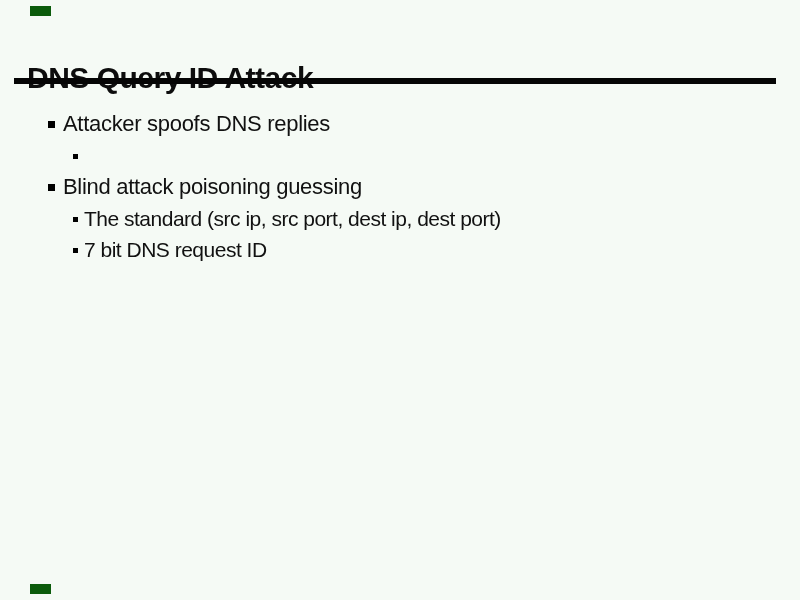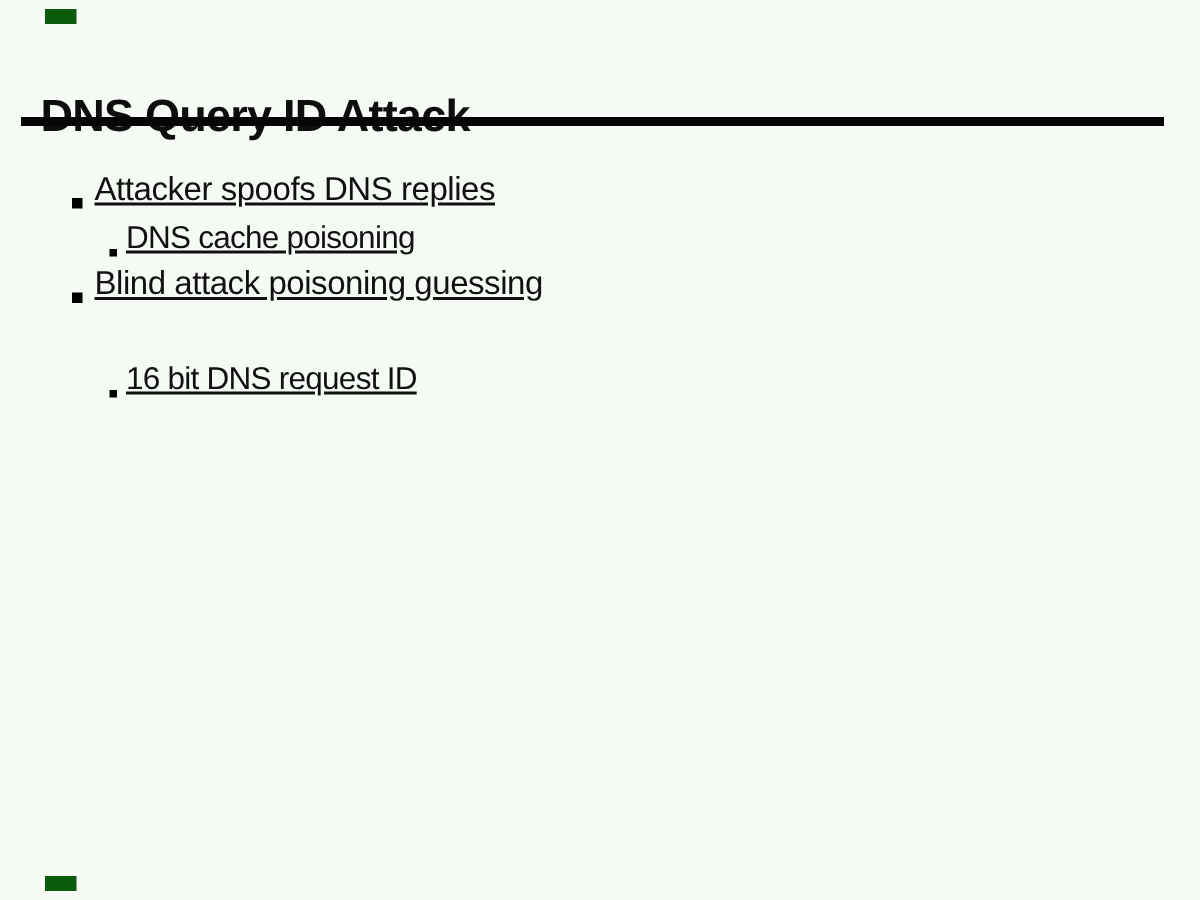--- a/index.html
+++ b/index.html
@@ -42,23 +42,22 @@
     width: 762px;
     height: 6px;
     background: #050505;
   }
   .bullet-row {
     position: absolute;
     left: 0;
     width: 100%;
     height: 30px;
     display: flex;
-    align-items: flex-end;
+    align-items: center;
     white-space: nowrap;
-    text-decoration: underline;
   }
   .bullet-square {
     flex: 0 0 auto;
     background: #000000;
     display: inline-block;
   }
   .level1 .bullet-square {
     margin-left: 48px;
     width: 7px;
     height: 7px;
@@ -95,29 +94,32 @@
 
   <div class="title-rule"></div>
 
   <div class="bullet-row level1 row-1">
     <span class="bullet-square"></span>
     <span class="bullet-text">Attacker spoofs DNS replies</span>
   </div>
 
   <div class="bullet-row level2 row-2">
     <span class="bullet-square"></span>
-    <span class="bullet-text">DNS cache poisoning</span>
   </div>
 
   <div class="bullet-row level1 row-3">
     <span class="bullet-square"></span>
     <span class="bullet-text">Blind attack poisoning guessing</span>
   </div>
 
+  <div class="bullet-row level2 row-4">
+    <span class="bullet-square"></span>
+    <span class="bullet-text">The standard (src ip, src port, dest ip, dest port)</span>
+  </div>
 
   <div class="bullet-row level2 row-5">
     <span class="bullet-square"></span>
-    <span class="bullet-text">16 bit DNS request ID</span>
+    <span class="bullet-text">7 bit DNS request ID</span>
   </div>
 
   <div class="corner-marker bottom"></div>
 
 </div>
 
 </body></html>

